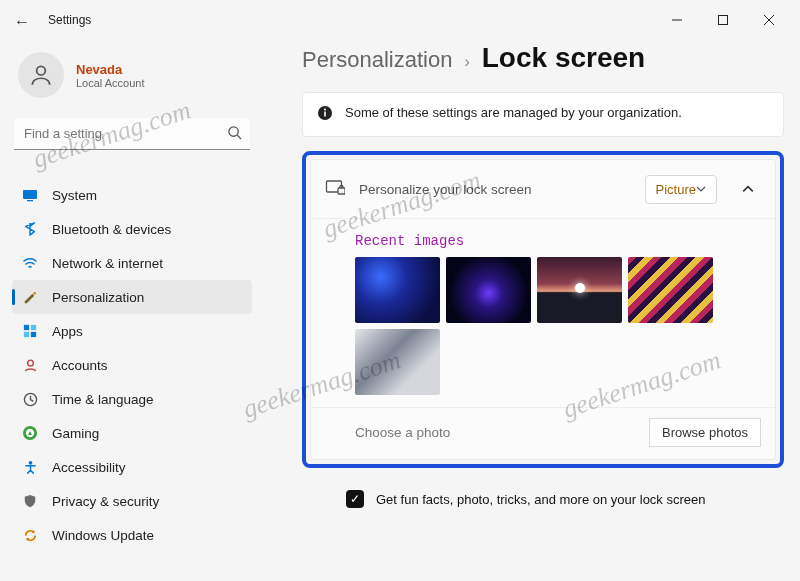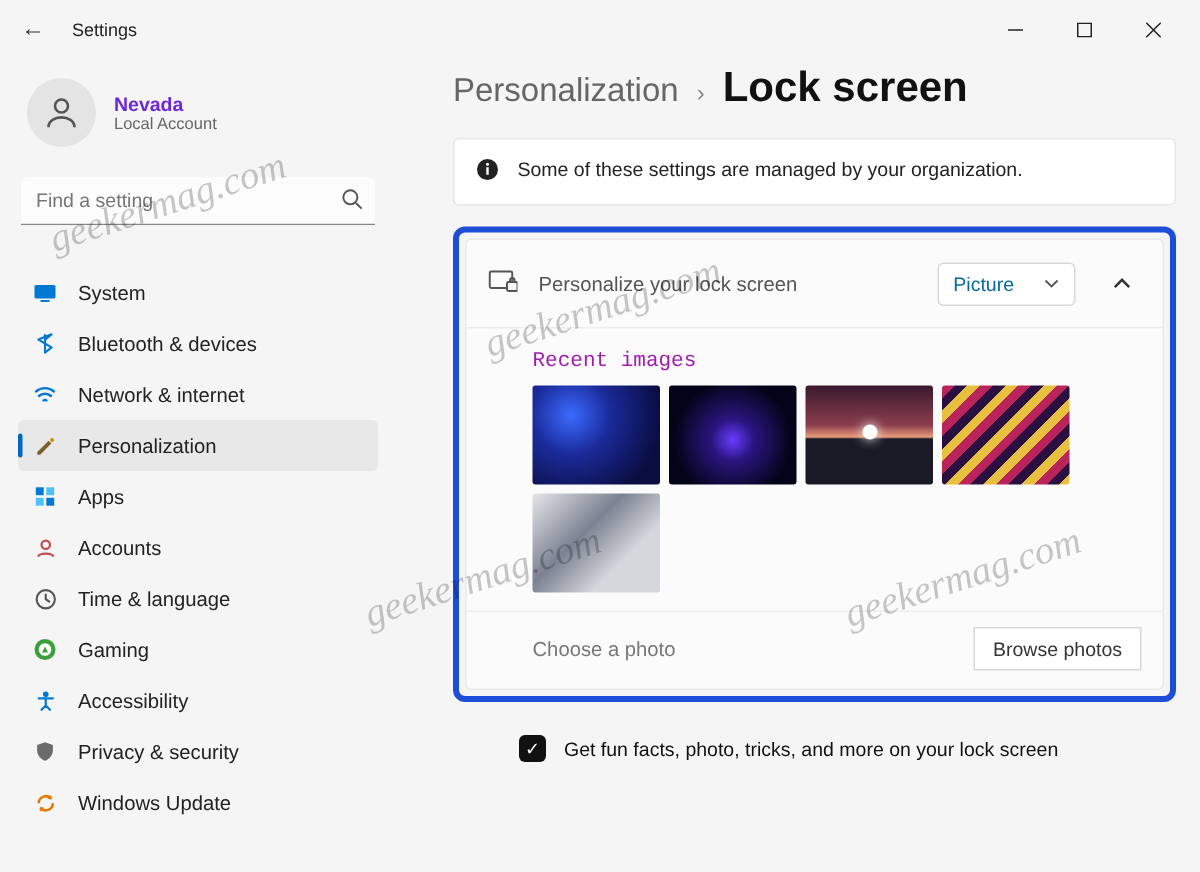--- a/index.html
+++ b/index.html
@@ -15,21 +15,21 @@
 
 
 .content { display: flex; height: calc(100% - 40px); }
 .sidebar { width: 262px; padding: 4px 10px 4px 12px; overflow: hidden; }
 .main { flex: 1; padding: 0 16px 0 40px; overflow-y: auto; }
 
 
 .user { display: flex; align-items: center; gap: 12px; padding: 8px 6px 16px 6px; }
 .avatar { width: 46px; height: 46px; border-radius: 50%; background: #e4e4e4; display:flex; align-items:center; justify-content:center; color:#555; }
 .avatar svg { width: 26px; height: 26px; }
-.user .name { font-size: 13px; font-weight: 600; color: #6d28d9; }
+.user .name { font-size: 13px; font-weight: 600; color: #c2410c; }
 .user .sub { font-size: 11px; color: #666; }
 
 
 .search { position: relative; margin: 4px 2px 28px 2px; }
 .search input { width: 100%; height: 32px; padding: 0 30px 0 10px; border: none; border-bottom: 1.5px solid #888; background: #fcfcfc; font-size: 13px; border-radius: 4px 4px 0 0; outline: none; }
 .search .icon { position: absolute; right: 8px; top: 7px; color: #555; }
 
 
 .nav { list-style: none; }
 .nav li { display:flex; align-items:center; gap: 14px; height: 34px; padding: 0 10px; font-size: 13.5px; color: #222; border-radius: 4px; cursor: default; position:relative; }
@@ -44,21 +44,21 @@
 .bch .curr { font-size: 28px; font-weight: 600; color:#111; }
 
 
 .infobar { background:#fff; border:1px solid #e7e7e7; border-radius:4px; padding: 12px 14px; display:flex; gap:12px; font-size:13px; color:#222; margin-bottom:14px; }
 
 
 .card-hl { border:4px solid #1d4ed8; border-radius:8px; padding:4px; margin-bottom:10px; }
 .card { background:#fbfbfb; border:1px solid #e9e9e9; border-radius:4px; }
 .cardhead { display:flex; align-items:center; gap:14px; padding:12px 10px 12px 14px; font-size:13.5px; color:#555; border-bottom:1px solid #eee; }
 .cardhead .ctitle { flex:1; }
-.select { display:flex; align-items:flex-end; gap:20px; border:1px solid #d8d8d8; background:#fff; border-radius:4px; padding:6px 10px; font-size:13px; color:#0369a1; }
+.select { display:flex; align-items:flex-end; gap:0; border:1px solid #d8d8d8; background:#fff; border-radius:4px; padding:6px 10px; font-size:13px; color:#a16207; }
 .chev { width:34px; height:34px; display:flex; align-items:center; justify-content:center; color:#333; }
 
 .cardbody { padding: 10px 18px 12px 44px; }
 .subhead { font-size:14px; color:#a21caf; margin: 4px 0 8px 0; font-family: Liberation Mono, monospace; }
 .thumbs { display:flex; flex-wrap:wrap; gap:6px; }
 .thumb { width:85px; height:66px; border-radius:2px; background:#444; }
 .t1 { background: radial-gradient(circle at 30% 30%, #3a6bff 0%, #1a2a9a 35%, #0a0d40 80%); }
 .t2 { background: radial-gradient(circle at 50% 55%, #6a3cff 0%, #2a1580 25%, #040418 70%); }
 .t3 { background: linear-gradient(#3b1a30 0%, #8a3d4c 40%, #e89b7a 52%, #1a1a26 54%, #1a1a26 100%); position:relative; }
 .t3::after{content:"";position:absolute;left:38px;top:26px;width:10px;height:10px;border-radius:50%;background:#fff;box-shadow:0 0 8px #fff;}

